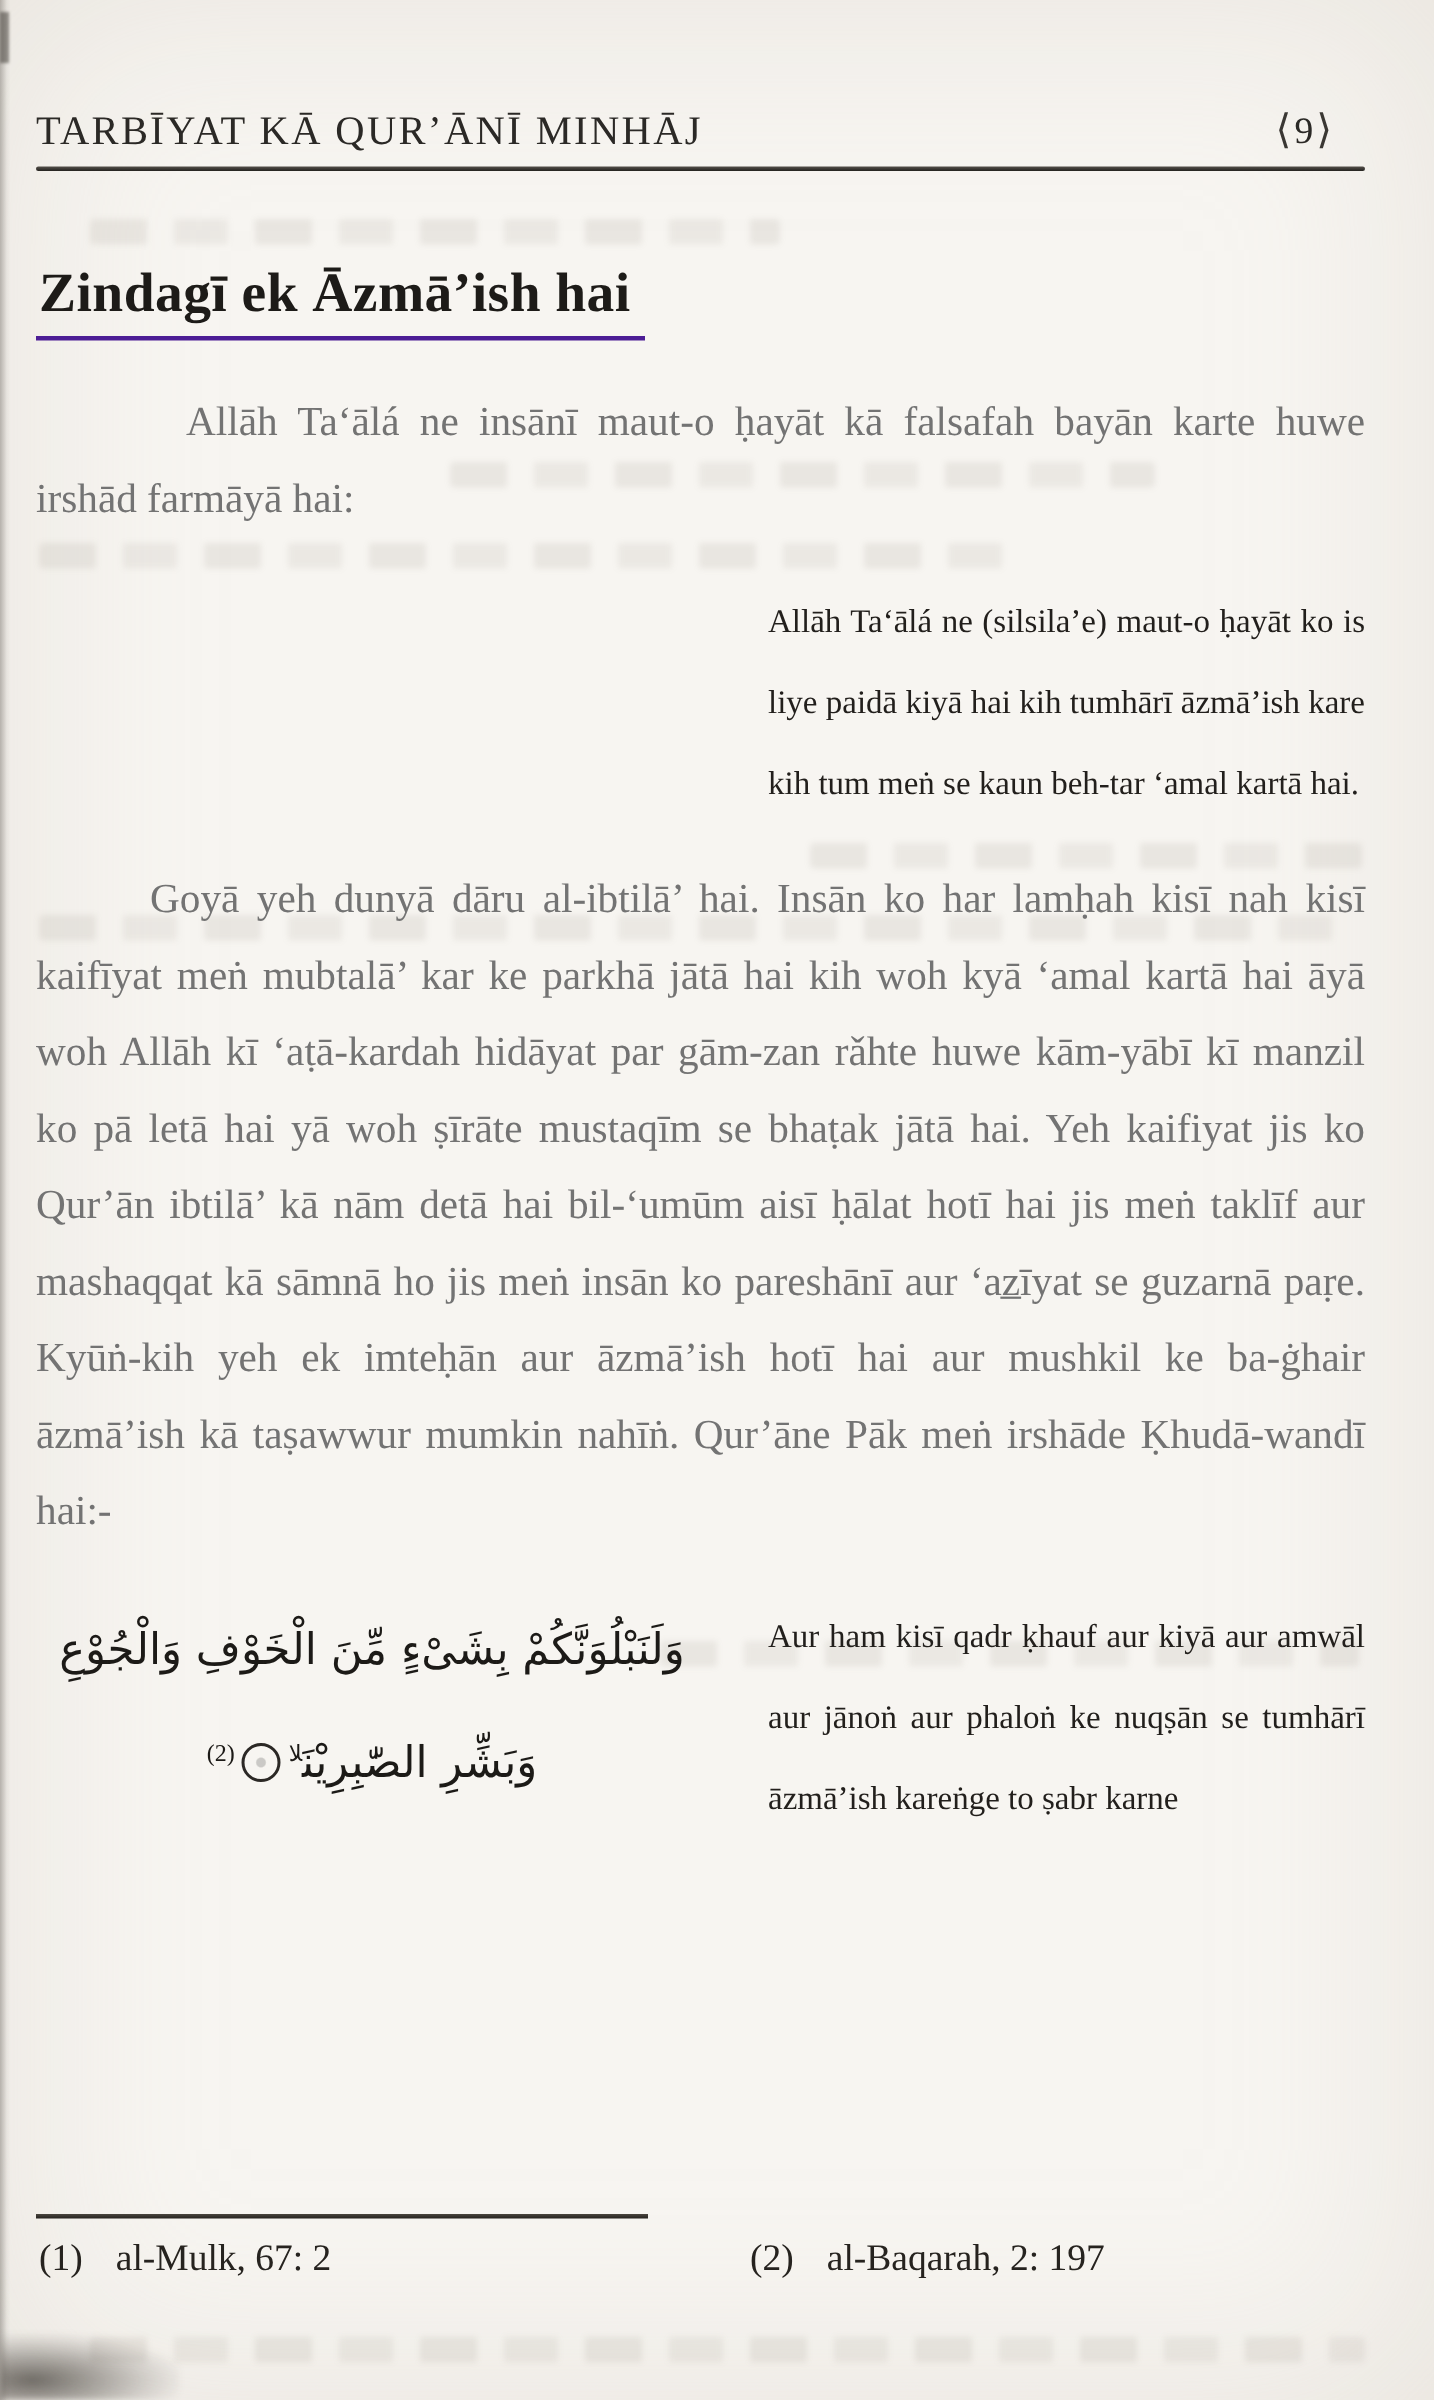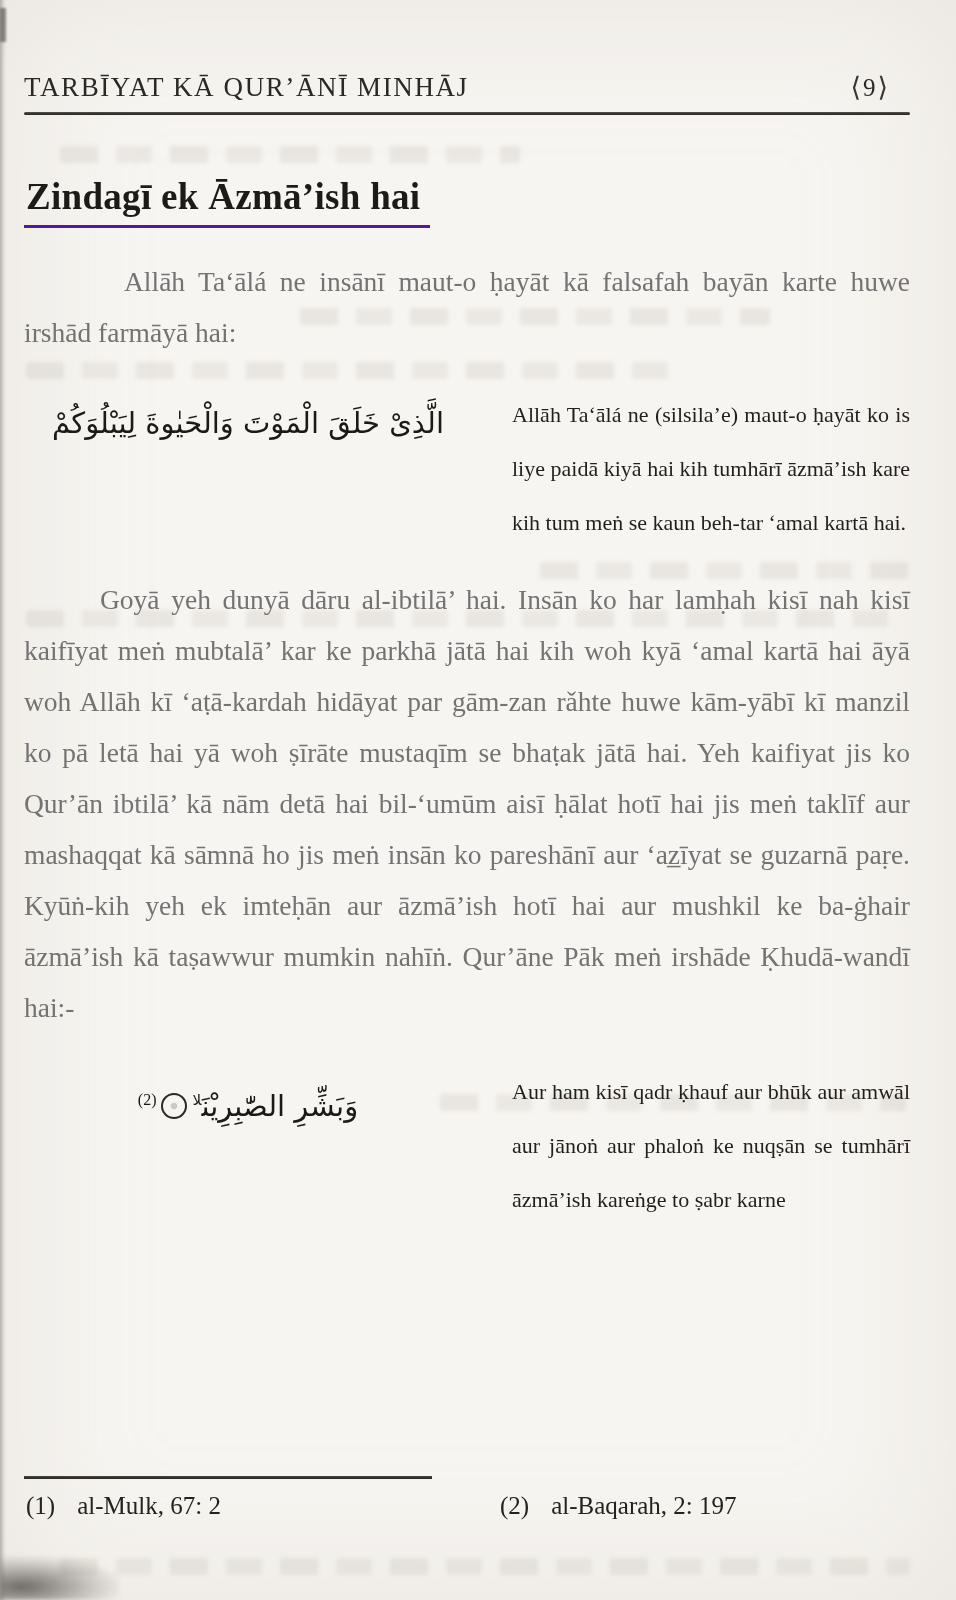--- a/index.html
+++ b/index.html
@@ -6,21 +6,21 @@
   .page{
     position:relative;width:956px;height:1600px;overflow:hidden;
     background:#f7f5f1;
     box-shadow:inset 0 0 140px rgba(205,198,186,.35);
     font-family:"Liberation Serif","DejaVu Serif",serif;
     color:#211e1b;
   }
   .content{position:absolute;inset:0;padding:0 46px 0 24px;box-sizing:border-box;}
 
   
-  .header-row{margin-top:72px;display:flex;justify-content:space-between;align-items:flex-start;}
+  .header-row{margin-top:72px;display:flex;justify-content:space-between;align-items:center;}
   .book-title{font-size:27px;letter-spacing:1.6px;color:#2b2926;white-space:nowrap;}
   .page-number{font-size:25px;color:#2b2926;display:flex;align-items:center;gap:2px;margin-right:22px;}
   .page-number .orn{font-size:27px;color:#3a3733;position:relative;top:-1px;}
   .header-rule{height:3px;margin-top:8px;background:linear-gradient(to bottom,#55514b,#24221f);border-radius:2px;}
 
   
   .section-heading{
     margin-top:60px;display:inline-block;font-size:37px;font-weight:bold;letter-spacing:.3px;
     border-bottom:3px solid #4c1d95;padding:0 10px 7px 2px;color:#1d1b18;
   }
@@ -99,36 +99,36 @@
     <div class="header-rule"></div>
 
     <div>
       <h1 class="section-heading" style="margin:0;margin-top:60px;">Zindagī ek Āzmā’ish hai</h1>
     </div>
 
     <p class="para intro-para" style="margin:0;margin-top:28px;">Allāh Ta‘ālá ne insānī maut-o ḥayāt kā falsafah bayān karte huwe irshād farmāyā hai:</p>
 
     <div class="verse-row verse-row-1">
       <div class="arabic-col">
-        <div class="arabic-line">
-          <span>الَّذِىْ خَلَقَ الْمَوْتَ وَالْحَيٰوةَ لِيَبْلُوَكُمْ</span>
-        </div>
       </div>
       <div class="trans-col">Allāh Ta‘ālá ne (silsila’e) maut-o ḥayāt ko is liye paidā kiyā hai kih tumhārī āzmā’ish kare kih tum meṅ se kaun beh-tar ‘amal kartā hai.</div>
     </div>
 
     <p class="para main-para" style="margin:0;margin-top:24px;">Goyā yeh dunyā dāru al-ibtilā’ hai. Insān ko har lamḥah kisī nah kisī kaifīyat meṅ mubtalā’ kar ke parkhā jātā hai kih woh kyā ‘amal kartā hai āyā woh Allāh kī ‘aṭā-kardah hidāyat par gām-zan rǎhte huwe kām-yābī kī manzil ko pā letā hai yā woh ṣīrāte mustaqīm se bhaṭak jātā hai. Yeh kaifiyat jis ko Qur’ān ibtilā’ kā nām detā hai bil-‘umūm aisī ḥālat hotī hai jis meṅ taklīf aur mashaqqat kā sāmnā ho jis meṅ insān ko pareshānī aur ‘az̲īyat se guzarnā paṛe. Kyūṅ-kih yeh ek imteḥān aur āzmā’ish hotī hai aur mushkil ke ba-ġhair āzmā’ish kā taṣawwur mumkin nahīṅ. Qur’āne Pāk meṅ irshāde Ḳhudā-wandī hai:-</p>
 
     <div class="verse-row verse-row-2">
       <div class="arabic-col">
         <div class="arabic-line">
+          <span>وَلَنَبْلُوَنَّكُمْ بِشَىْءٍ مِّنَ الْخَوْفِ وَالْجُوْعِ</span>
+        </div>
+        <div class="arabic-line">
           <span>وَبَشِّرِ الصّٰبِرِيْنَ</span><sup class="stop-mark">لا</sup><span class="ayah-circle"></span><sup class="foot-ref" dir="ltr">(2)</sup>
         </div>
       </div>
-      <div class="trans-col">Aur ham kisī qadr ḳhauf aur bhūk aur amwāl aur jānoṅ aur phaloṅ ke nuqṣān se tumhārī āzmā’ish kareṅge to ṣabr karne</div>
+      <div class="trans-col">Aur ham kisī qadr ḳhauf aur kiyā aur amwāl aur jānoṅ aur phaloṅ ke nuqṣān se tumhārī āzmā’ish kareṅge to ṣabr karne</div>
     </div>
 
   </div>
 
   <div class="footnote-rule"></div>
   <div class="footnote fn-1">
     <span class="marker">(1)</span>
     <span>al-Mulk, 67: 2</span>
   </div>
   <div class="footnote fn-2">

